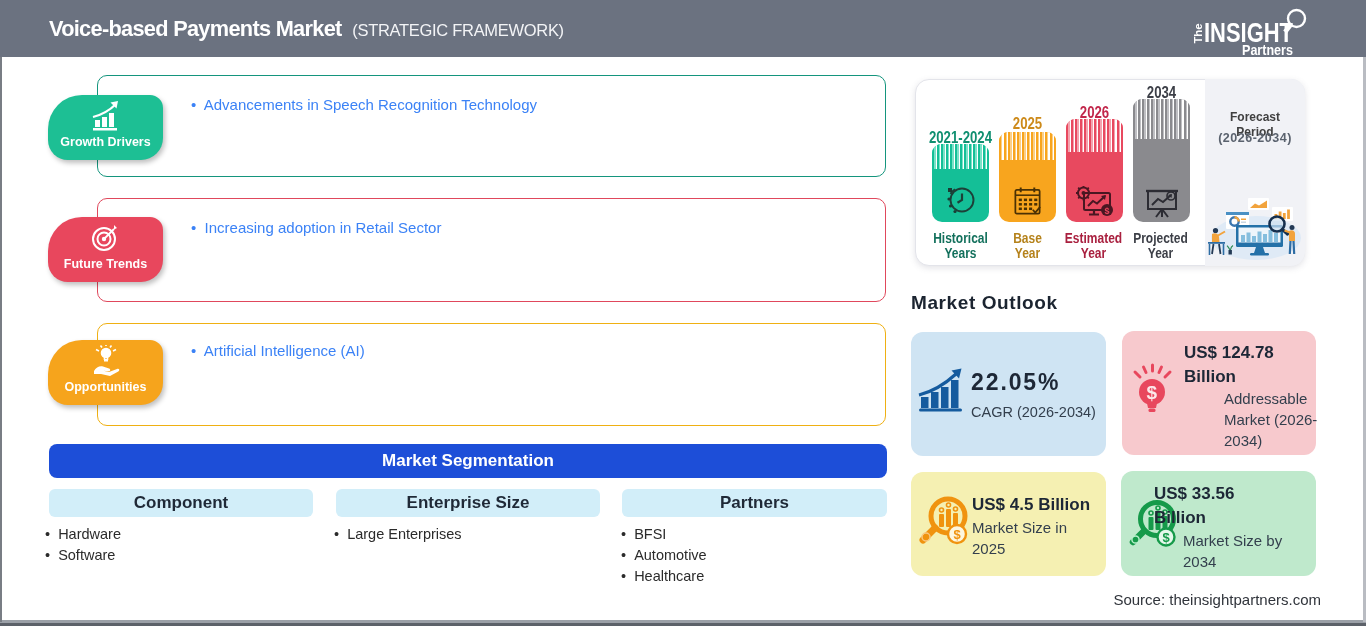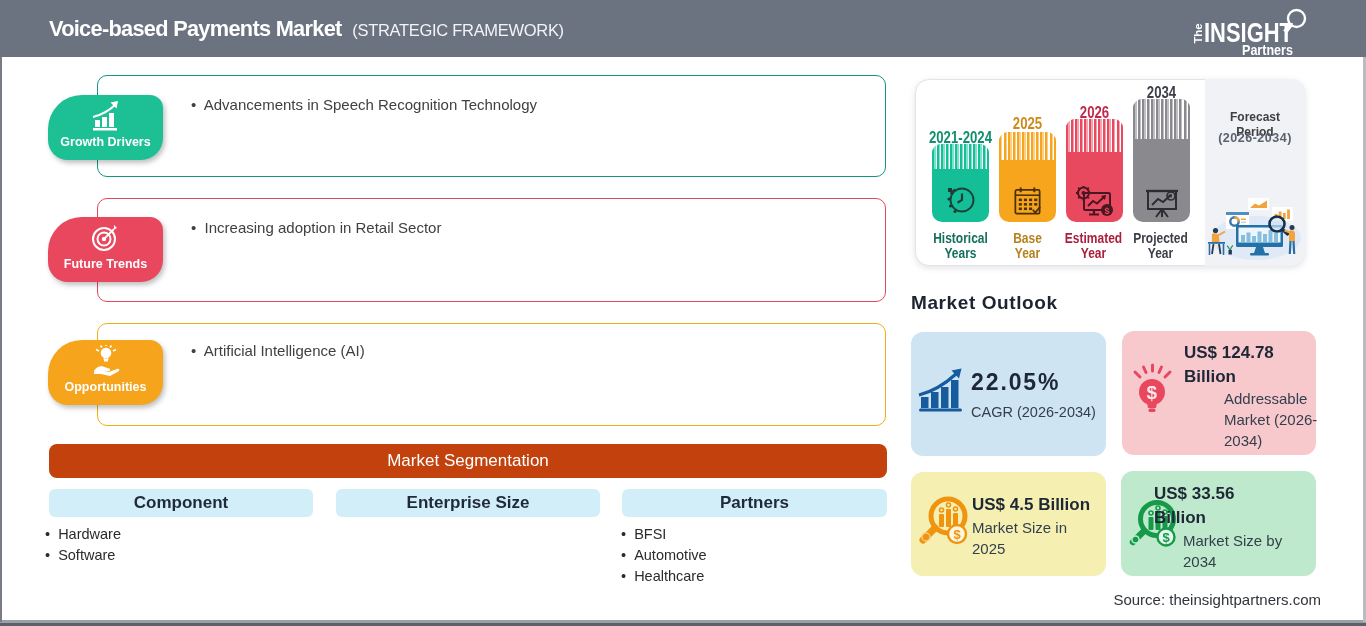--- a/index.html
+++ b/index.html
@@ -13,30 +13,30 @@
 #title span.sub { font-weight:normal; font-size:16.5px; color:#f3f4f6; letter-spacing:-0.3px; }
 
 
 #logo { left:1188px; top:4px; width:125px; height:50px; color:#fff; }
 
 
 .lbox { left:97px; width:789px; background:#fff; border-radius:10px; }
 #box1 { top:75px; height:102px; border:1px solid #14957d; }
 #box2 { top:198px; height:104px; border:1px solid #e0485c; }
 #box3 { top:323px; height:103px; border:1px solid #efb013; }
-.bullet1 { left:191px; font-size:15px; color:#404040; }
+.bullet1 { left:191px; font-size:15px; color:#3b82f6; }
 .pill { left:48px; width:115px; height:65px; border-radius:34px 13px 22px 20px; box-shadow:2px 3px 5px rgba(0,0,0,0.25); text-align:center; color:#fff; }
 #pill1 { top:95px; background:#1dbf94; }
 #pill2 { top:217px; background:#e8475d; }
 #pill3 { top:340px; background:#f6a41c; }
 .pill .plabel { position:absolute; left:0; right:0; bottom:11px; font-size:12.5px; font-weight:bold; }
 .pill svg { position:absolute; left:50%; transform:translateX(-50%); top:5px; }
 
 
-#segbar { left:49px; top:444px; width:838px; height:34px; background:#c2410c; border-radius:8px; color:#fff; font-size:17px; font-weight:normal; text-align:center; line-height:34px; }
+#segbar { left:49px; top:444px; width:838px; height:34px; background:#1d4ed8; border-radius:8px; color:#fff; font-size:17px; font-weight:bold; text-align:center; line-height:34px; }
 .colhead { top:489px; height:28px; background:#d2eef9; border-radius:6px; text-align:center; line-height:28px; font-size:17px; font-weight:bold; color:#1f2937; }
 #ch1 { left:49px; width:264px; }
 #ch2 { left:336px; width:264px; }
 #ch3 { left:622px; width:265px; }
 .seglist { top:524px; font-size:14.5px; color:#2b2b2b; line-height:21px; }
 .seglist div { margin-bottom:0; }
 
 
 #panel { left:915px; top:79px; width:390px; height:187px; background:#fff; border:1px solid #e3e4ea; border-radius:14px; box-shadow:0 2px 6px rgba(100,100,120,0.18); }
 #fpanel { left:1205px; top:79px; width:100px; height:187px; background:#f1f2f6; border-radius:0 14px 14px 0; }
@@ -119,20 +119,21 @@
 
 <div class="abs" id="segbar">Market Segmentation</div>
 <div class="abs colhead" id="ch1">Component</div>
 <div class="abs colhead" id="ch2">Enterprise Size</div>
 <div class="abs colhead" id="ch3">Partners</div>
 <div class="abs seglist" style="left:45px;">
 <div>•&nbsp;&nbsp;Hardware</div>
 <div>•&nbsp;&nbsp;Software</div>
 </div>
 <div class="abs seglist" style="left:334px;">
+<div>•&nbsp;&nbsp;Large Enterprises</div>
 </div>
 <div class="abs seglist" style="left:621px;">
 <div>•&nbsp;&nbsp;BFSI</div>
 <div>•&nbsp;&nbsp;Automotive</div>
 <div>•&nbsp;&nbsp;Healthcare</div>
 </div>
 
 <div class="abs" id="panel"></div>
 <div class="abs" id="fpanel"></div>
 

